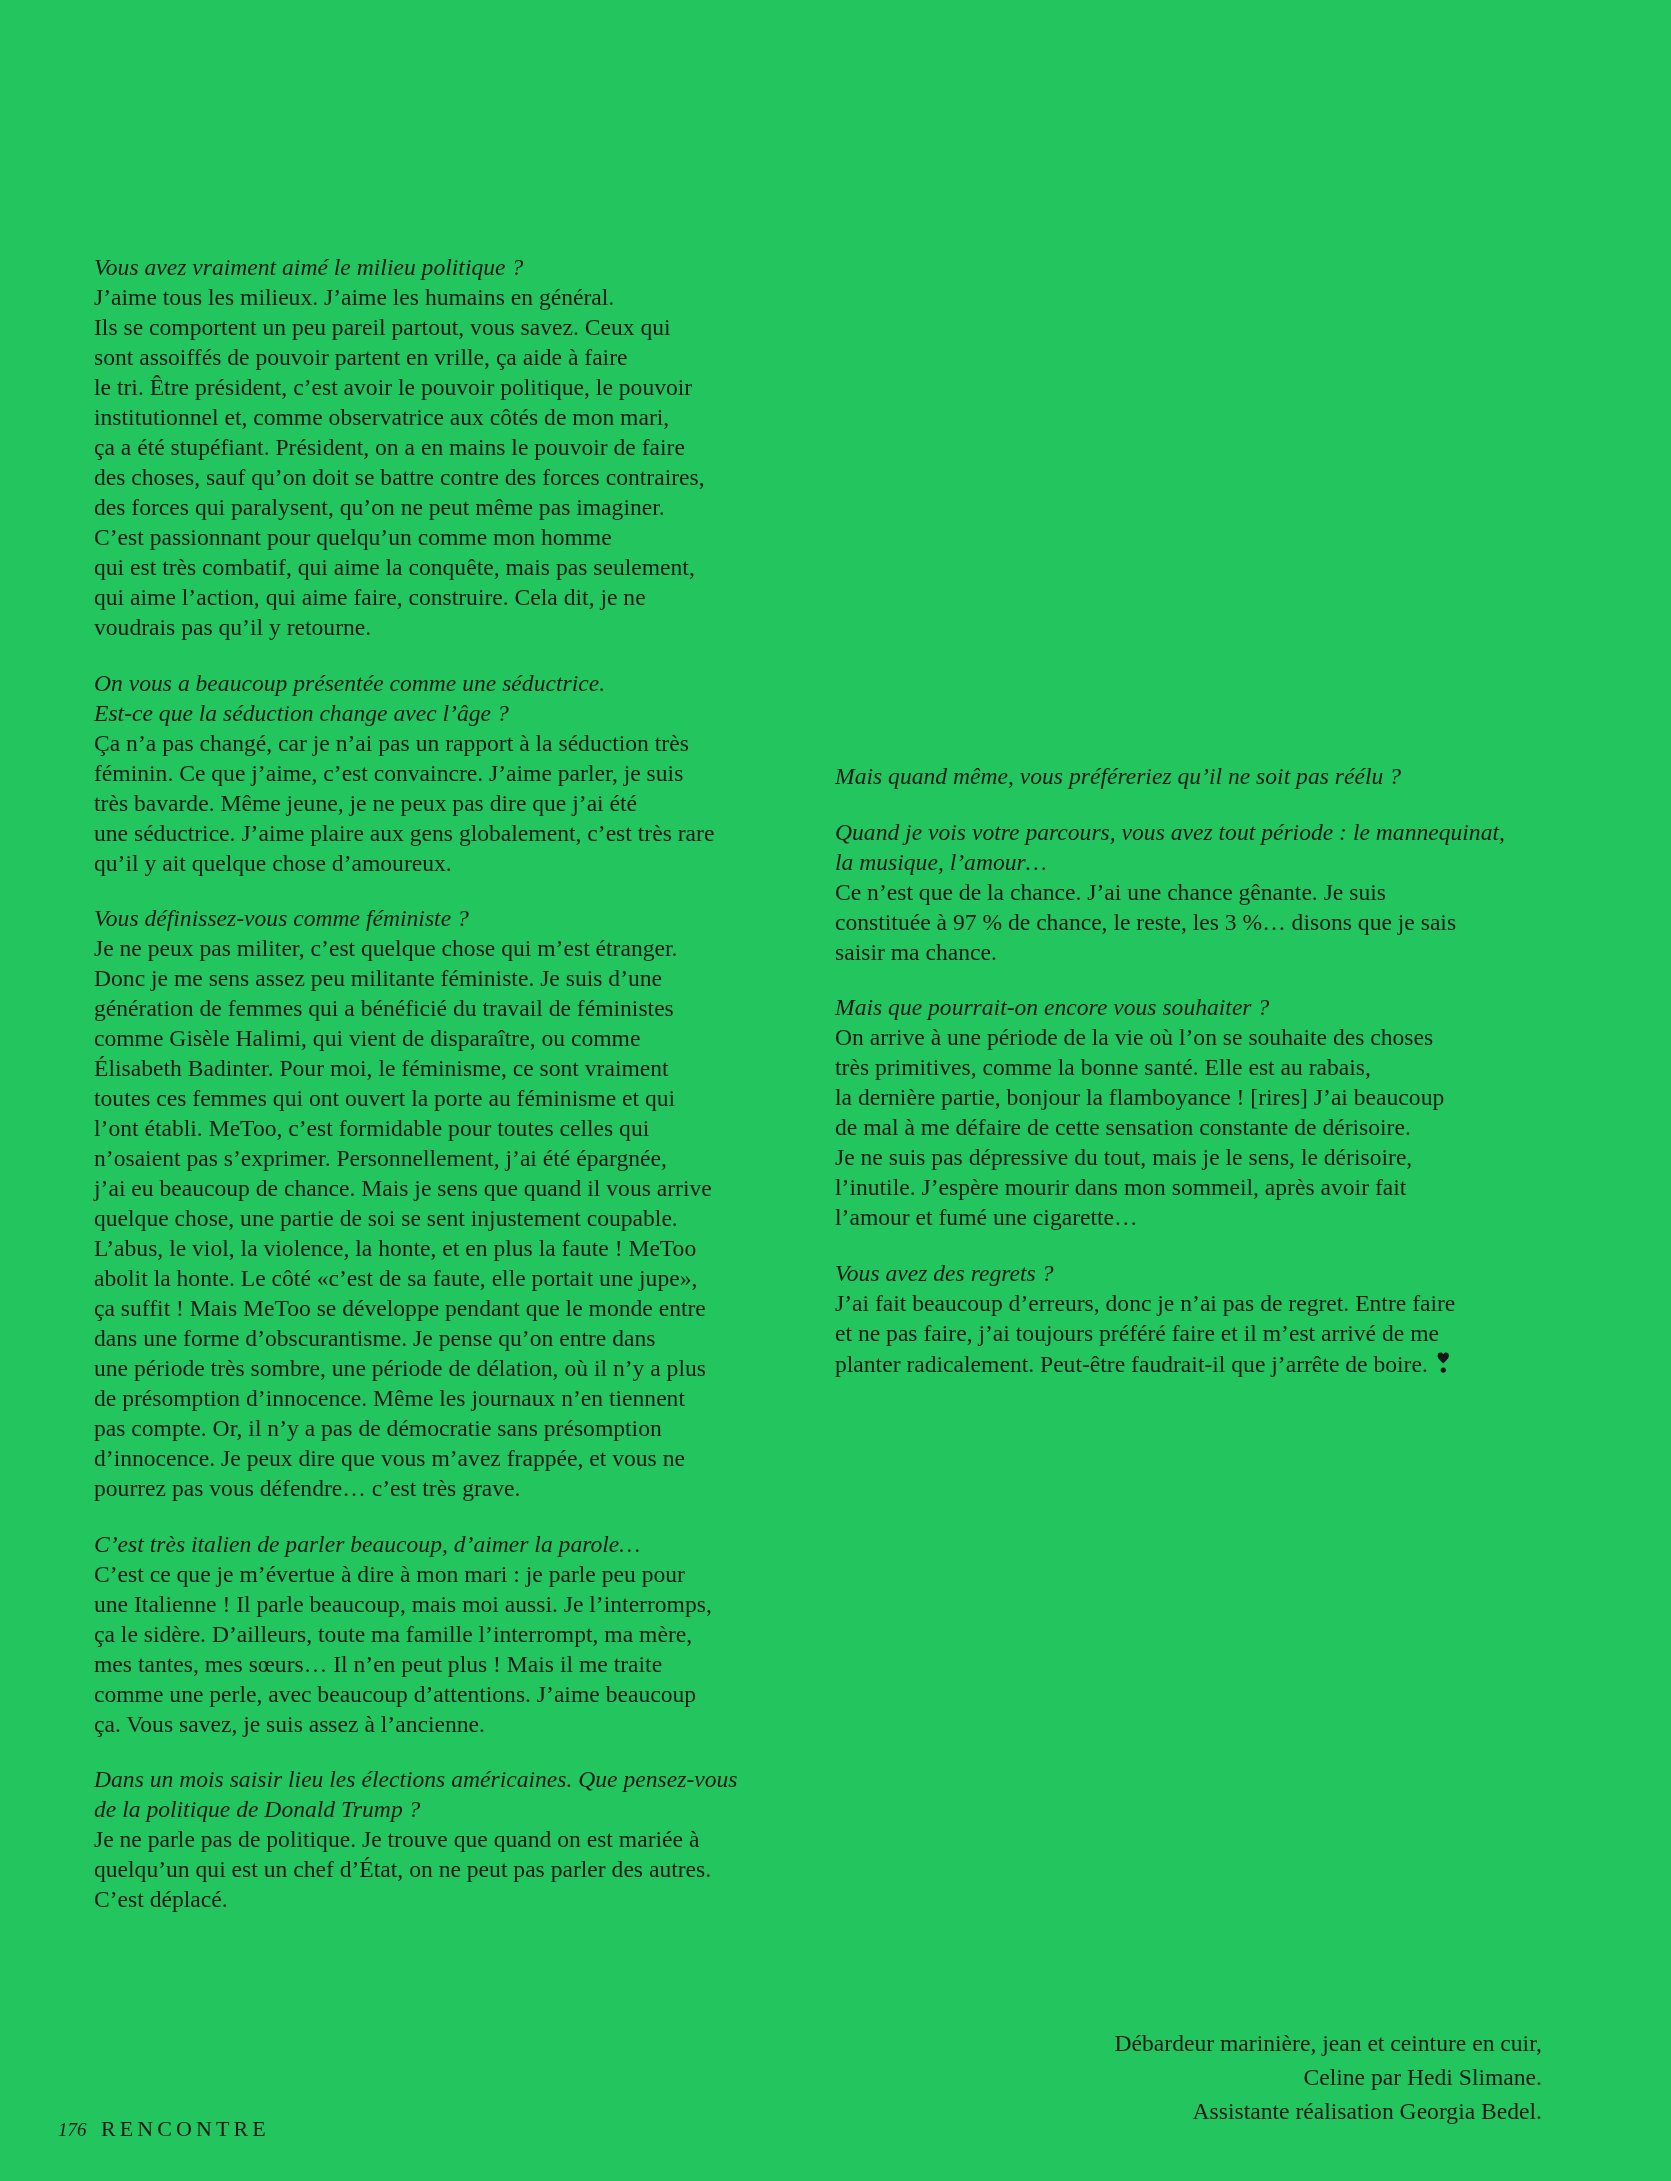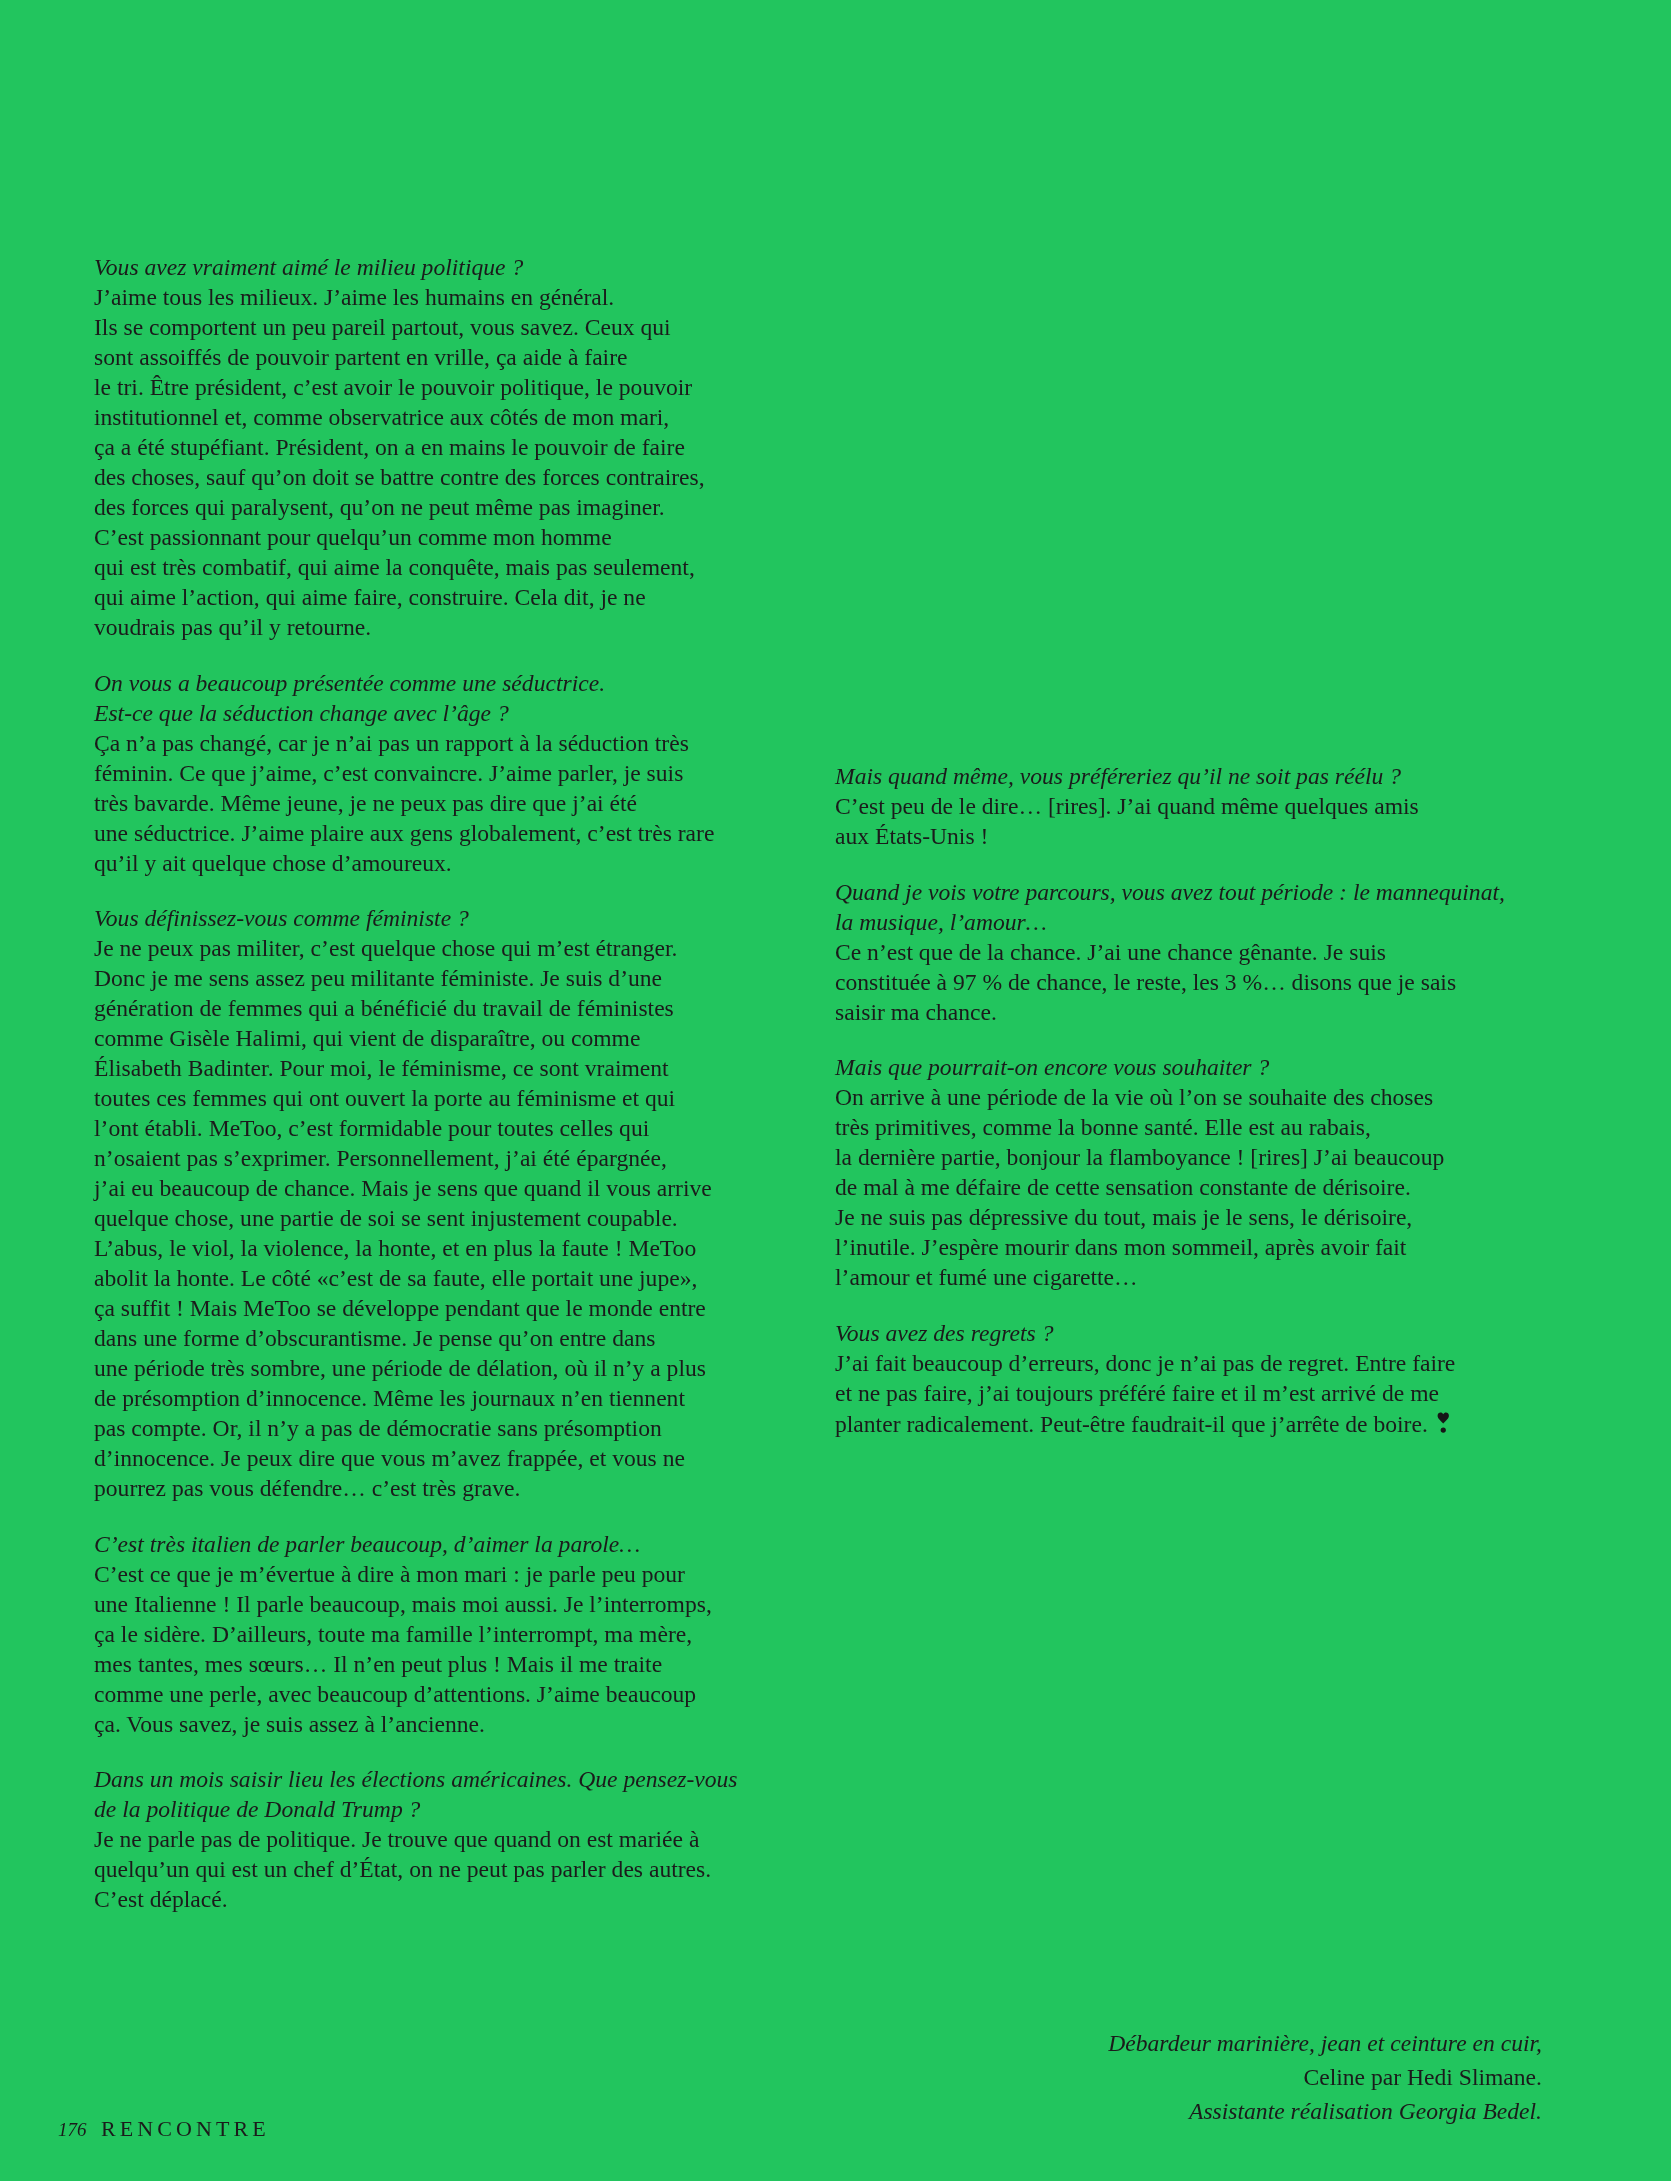--- a/index.html
+++ b/index.html
@@ -39,21 +39,21 @@
   .credits {
     position: absolute;
     right: 130px;
     top: 2026px;
     width: 818px;
     text-align: right;
     font-size: 23.6px;
     line-height: 34px;
   }
   .credits p { margin: 0; }
-  .credit-italic { font-style: italic; }
+  .credit-italic { }
   .credit-roman  { font-style: normal; }
   .footer {
     position: absolute;
     left: 58px;
     top: 2116px;
     white-space: nowrap;
   }
   .folio {
     font-style: italic;
     font-size: 19px;
@@ -132,22 +132,20 @@
 de la politique de Donald Trump ?</p>
       <p class="answer">Je ne parle pas de politique. Je trouve que quand on est mariée à
 quelqu’un qui est un chef d’État, on ne peut pas parler des autres.
 C’est déplacé.</p>
     </div>
   </div>
 
   <div class="column col-right">
     <div class="qa-block">
       <p class="question">Mais quand même, vous préféreriez qu’il ne soit pas réélu ?</p>
-      <p class="answer">C’est peu de le dire… [rires]. J’ai quand même quelques amis
-aux États-Unis !</p>
     </div>
     <div class="qa-block">
       <p class="question">Quand je vois votre parcours, vous avez tout période : le mannequinat,
 la musique, l’amour…</p>
       <p class="answer">Ce n’est que de la chance. J’ai une chance gênante. Je suis
 constituée à 97 % de chance, le reste, les 3 %… disons que je sais
 saisir ma chance.</p>
     </div>
     <div class="qa-block">
       <p class="question">Mais que pourrait-on encore vous souhaiter ?</p>

